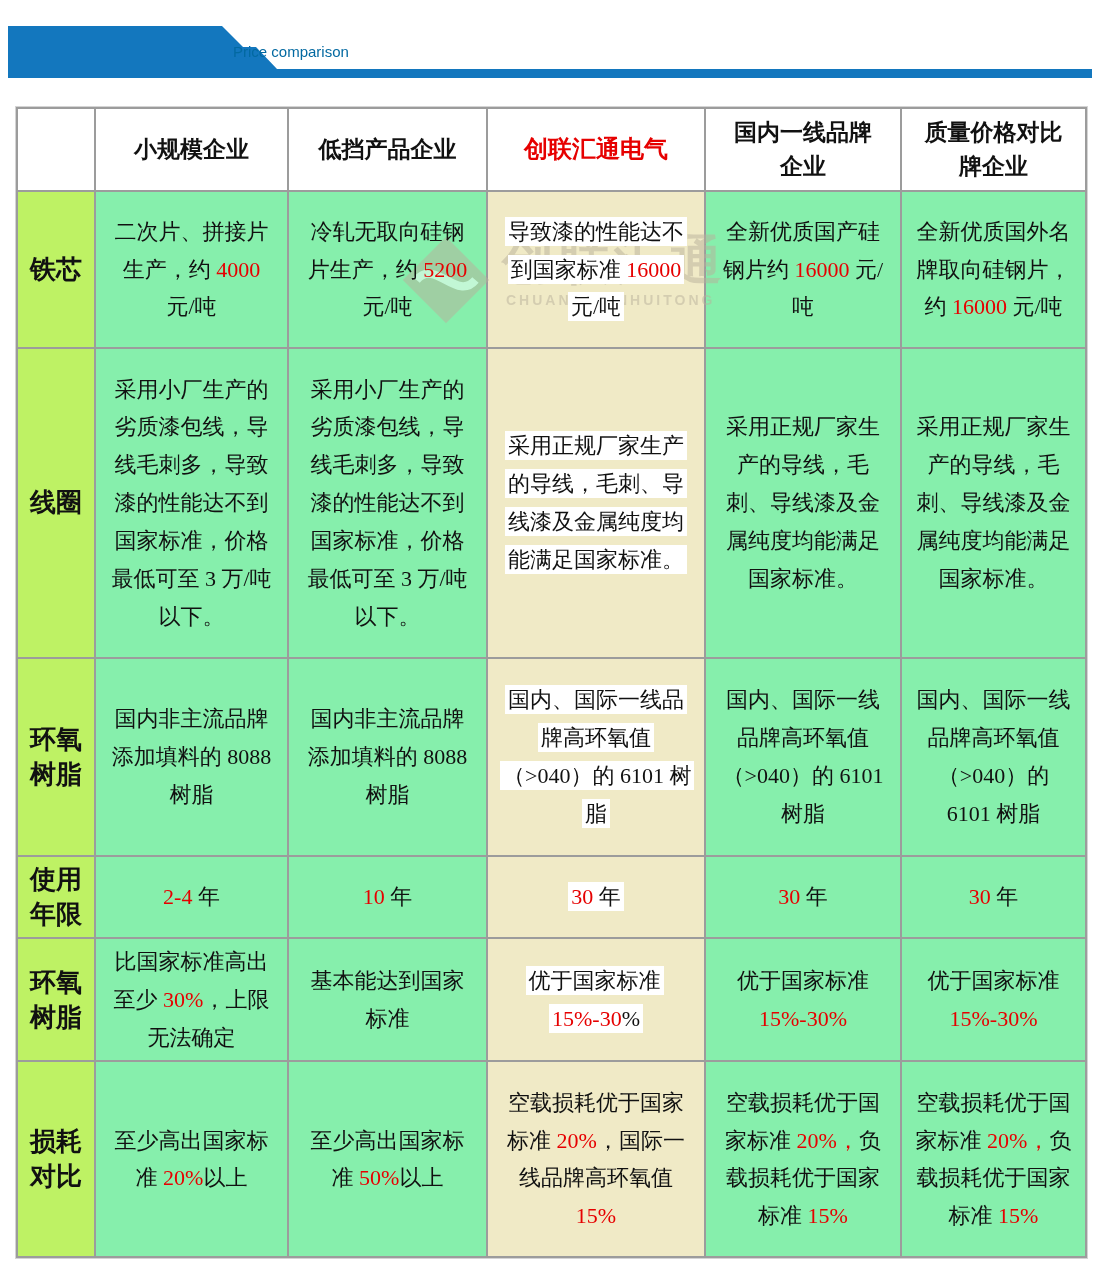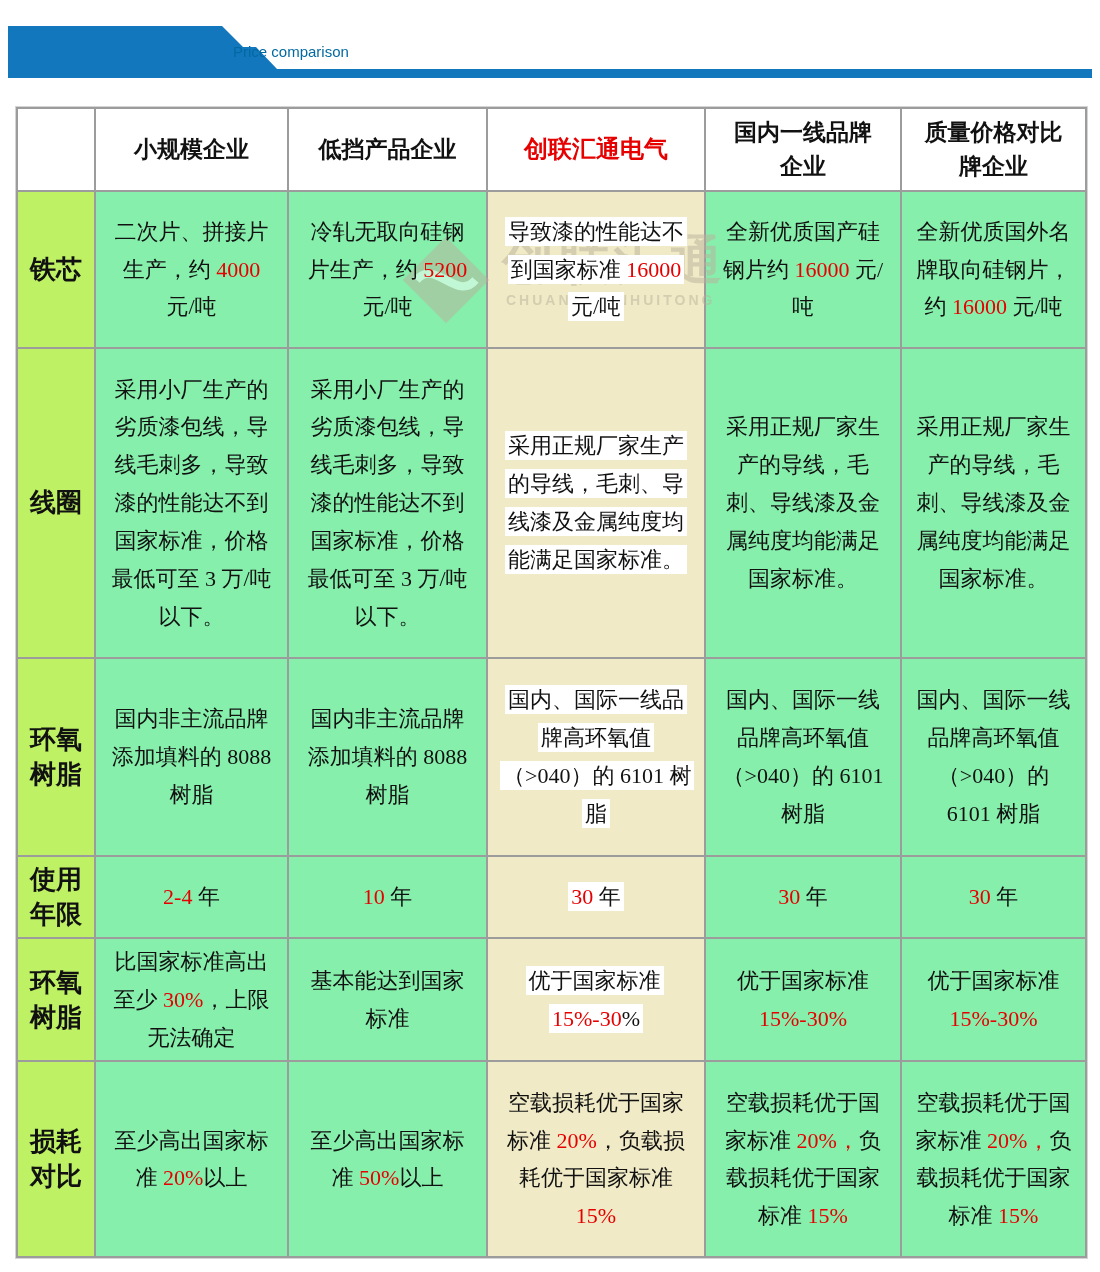--- a/index.html
+++ b/index.html
@@ -146,20 +146,20 @@
           <td class=""><span class="cell-inner"><span>比国家标准高出至少 </span><span class="red">30%</span><span>，上限无法确定</span></span></td>
           <td class=""><span class="cell-inner"><span>基本能达到国家标准</span></span></td>
           <td class="hl-col"><span class="cell-inner hlbox"><span>优于国家标准 </span><span class="red">15%-30</span><span>%</span></span></td>
           <td class=""><span class="cell-inner"><span>优于国家标准 </span><span class="red">15%-30%</span></span></td>
           <td class=""><span class="cell-inner"><span>优于国家标准 </span><span class="red">15%-30%</span></span></td>
         </tr>
         <tr style="height: 196px;">
           <th class="rowhead">损耗对比</th>
           <td class=""><span class="cell-inner"><span>至少高出国家标准 </span><span class="red">20%</span><span>以上</span></span></td>
           <td class=""><span class="cell-inner"><span>至少高出国家标准 </span><span class="red">50%</span><span>以上</span></span></td>
-          <td class="hl-col"><span class="cell-inner"><span>空载损耗优于国家标准 </span><span class="red">20%</span><span>，负载损耗优于国家标准 </span><span class="red">15%</span></span></td>
+          <td class="hl-col"><span class="cell-inner"><span>空载损耗优于国家标准 </span><span class="red">20%</span><span>，国际一线品牌高环氧值 </span><span class="red">15%</span></span></td>
           <td class=""><span class="cell-inner"><span>空载损耗优于国家标准 </span><span class="red">20%，</span><span>负载损耗优于国家标准 </span><span class="red">15%</span></span></td>
           <td class=""><span class="cell-inner"><span>空载损耗优于国家标准 </span><span class="red">20%，</span><span>负载损耗优于国家标准 </span><span class="red">15%</span></span></td>
         </tr>
       </tbody>
     </table>
 
 </div>
 
 </body></html>

